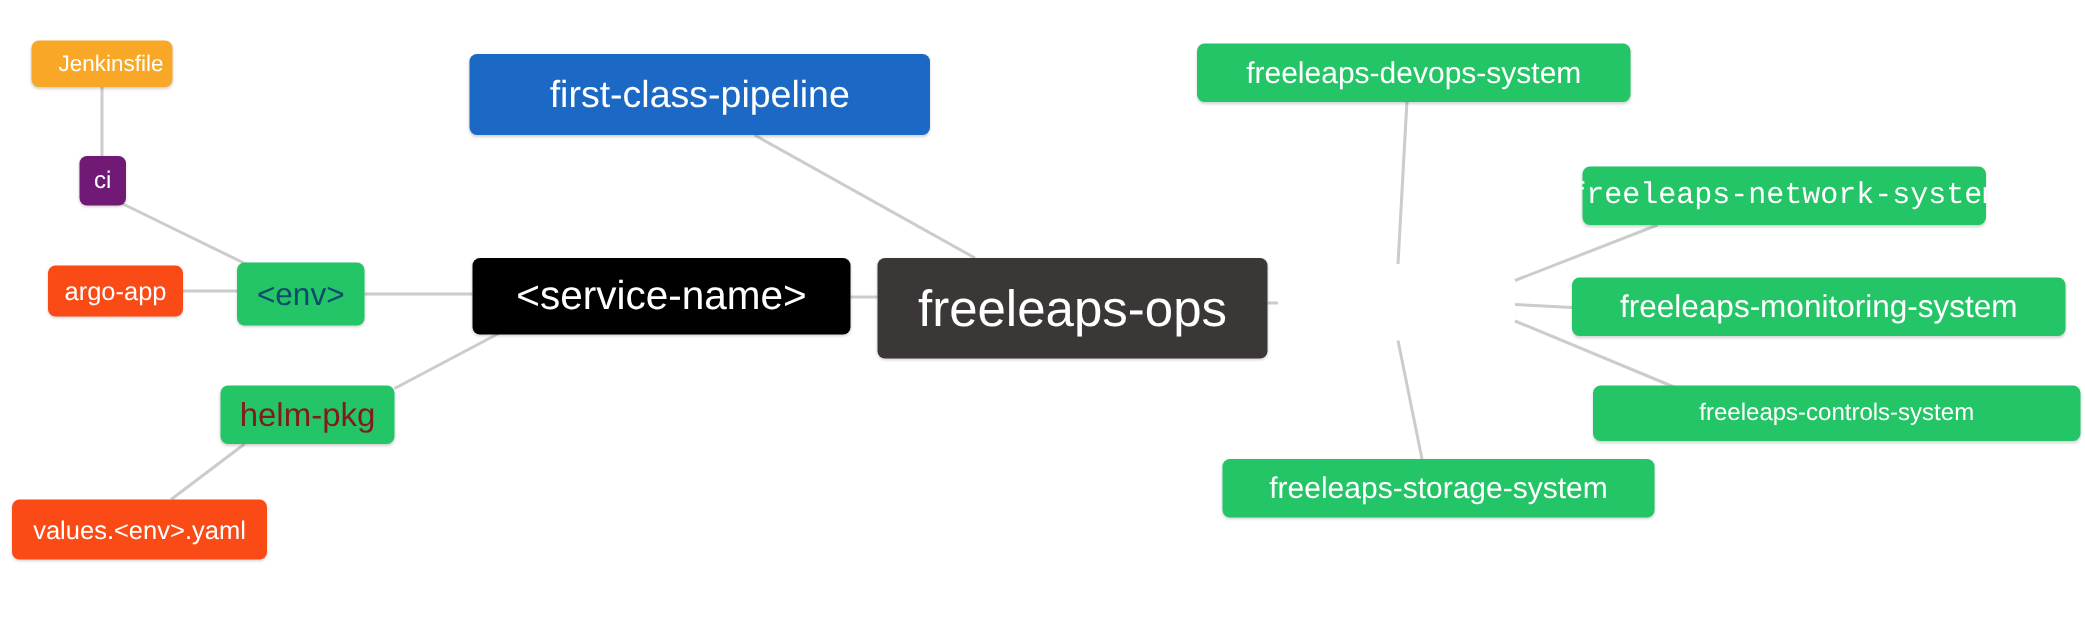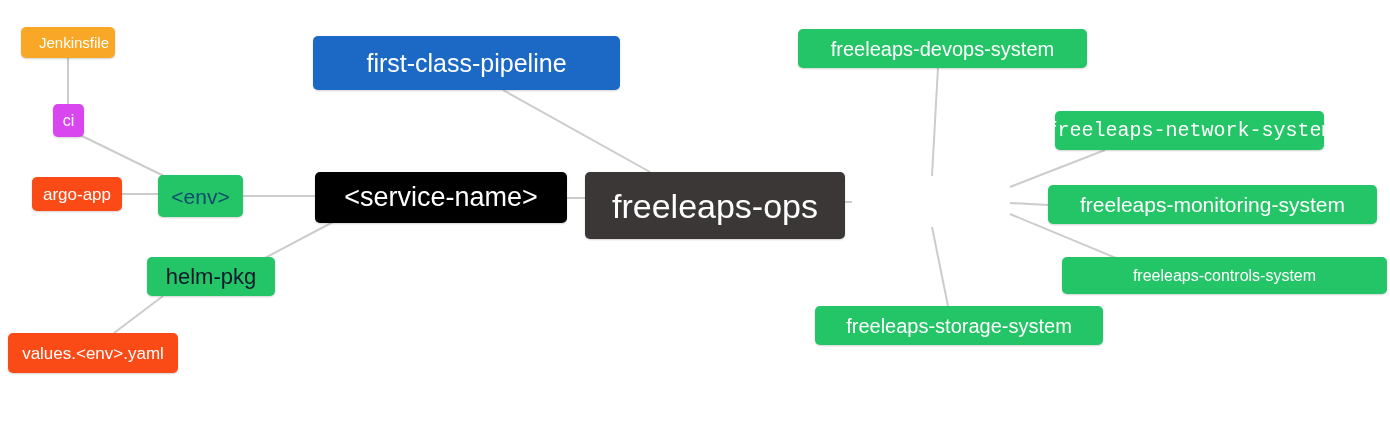--- a/index.html
+++ b/index.html
@@ -52,24 +52,24 @@
       <line x1="503" y1="90" x2="650" y2="172" stroke="#cccccc" stroke-width="2"></line>
       <line x1="567" y1="198" x2="585" y2="198" stroke="#cccccc" stroke-width="2"></line>
       <line x1="845" y1="202" x2="852" y2="202" stroke="#cccccc" stroke-width="2"></line>
       <line x1="932" y1="176" x2="938" y2="67" stroke="#cccccc" stroke-width="2"></line>
       <line x1="1010" y1="187" x2="1105" y2="150" stroke="#cccccc" stroke-width="2"></line>
       <line x1="1010" y1="203" x2="1048" y2="205" stroke="#cccccc" stroke-width="2"></line>
       <line x1="1010" y1="214" x2="1116" y2="258" stroke="#cccccc" stroke-width="2"></line>
       <line x1="932" y1="227" x2="948" y2="306" stroke="#cccccc" stroke-width="2"></line>
     </svg>
 <div class="node" style="left: 21px; top: 27px; width: 94px; height: 31px; font-size: 15px; background: rgb(248, 168, 38); color: rgb(255, 255, 255); padding-left: 16px;">Jenkinsfile</div>
-    <div class="node" style="left: 53px; top: 104px; width: 31px; height: 33px; font-size: 16px; background: #d946ef; color: rgb(255, 255, 255);">ci</div>
+    <div class="node" style="left: 53px; top: 104px; width: 31px; height: 33px; font-size: 16px; background: #701a75; color: rgb(255, 255, 255);">ci</div>
     <div class="node" style="left: 32px; top: 177px; width: 90px; height: 34px; font-size: 17px; background: rgb(250, 74, 21); color: rgb(255, 255, 255);">argo-app</div>
     <div class="node" style="left: 158px; top: 175px; width: 85px; height: 42px; font-size: 21px; background: rgb(36, 197, 102); color: #0c4a6e;">&lt;env&gt;</div>
-    <div class="node" style="left: 147px; top: 257px; width: 128px; height: 39px; font-size: 22px; background: rgb(36, 197, 102); color: #0f172a;">helm-pkg</div>
+    <div class="node" style="left: 147px; top: 257px; width: 116px; height: 39px; font-size: 22px; background: rgb(36, 197, 102); color: #7f1d1d;">helm-pkg</div>
     <div class="node" style="left: 8px; top: 333px; width: 170px; height: 40px; font-size: 17px; background: rgb(250, 74, 21); color: rgb(255, 255, 255);">values.&lt;env&gt;.yaml</div>
     <div class="node" style="left: 313px; top: 36px; width: 307px; height: 54px; font-size: 25px; background: rgb(27, 105, 197); color: rgb(255, 255, 255);">first-class-pipeline</div>
     <div class="node" style="left: 315px; top: 172px; width: 252px; height: 51px; font-size: 27px; background: #000000; color: rgb(255, 255, 255);">&lt;service-name&gt;</div>
     <div class="node" style="left: 585px; top: 172px; width: 260px; height: 67px; font-size: 34px; background: rgb(59, 55, 55); color: rgb(255, 255, 255);">freeleaps-ops</div>
     <div class="node" style="left: 798px; top: 29px; width: 289px; height: 39px; font-size: 20px; background: rgb(36, 197, 102); color: rgb(255, 255, 255);">freeleaps-devops-system</div>
     <div class="node" style="left: 1055px; top: 111px; width: 269px; height: 39px; font-size: 20px; background: rgb(36, 197, 102); color: rgb(255, 255, 255); font-family: Liberation Mono, monospace;">freeleaps-network-system</div>
     <div class="node" style="left: 1048px; top: 185px; width: 329px; height: 39px; font-size: 21px; background: rgb(36, 197, 102); color: rgb(255, 255, 255);">freeleaps-monitoring-system</div>
     <div class="node" style="left: 1062px; top: 257px; width: 325px; height: 37px; font-size: 16px; background: rgb(36, 197, 102); color: rgb(255, 255, 255);">freeleaps-controls-system</div>
     <div class="node" style="left: 815px; top: 306px; width: 288px; height: 39px; font-size: 20px; background: rgb(36, 197, 102); color: rgb(255, 255, 255);">freeleaps-storage-system</div>
   </div>

